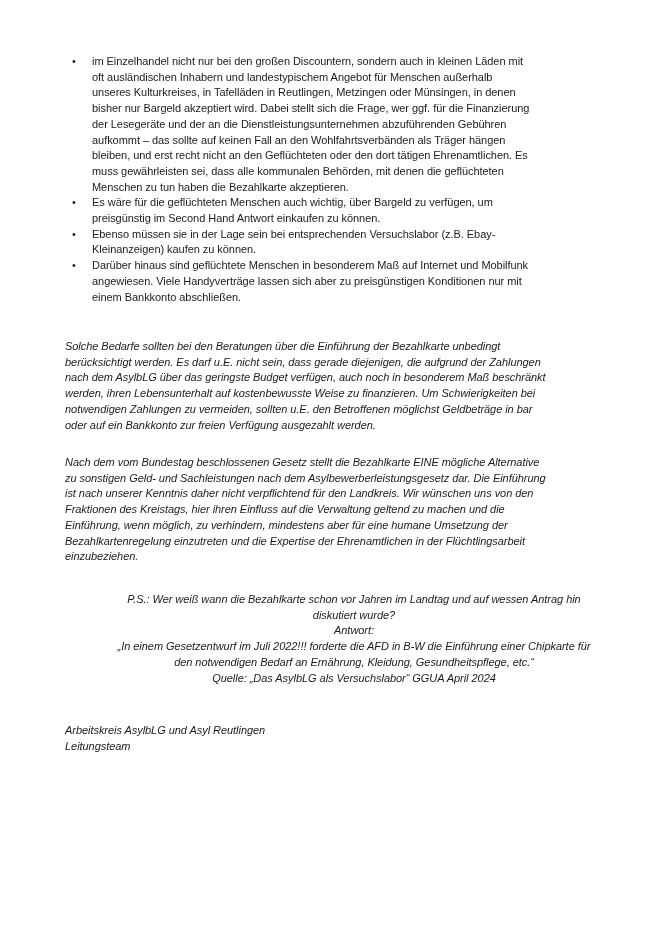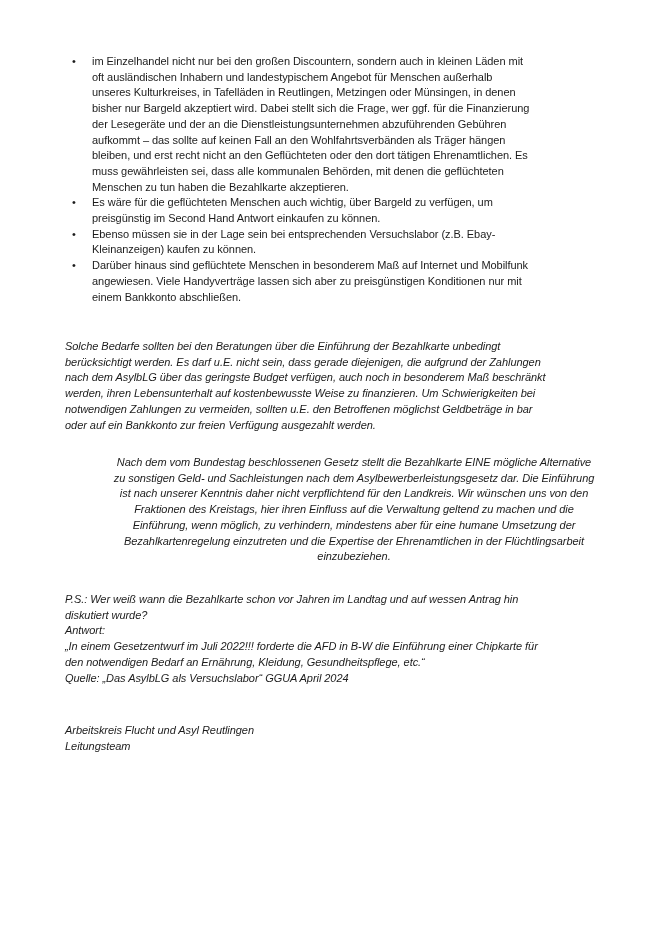--- a/index.html
+++ b/index.html
@@ -43,22 +43,22 @@
   }
   .para {
     position: absolute;
     left: 65px;
     width: 578px;
     margin: 0;
     white-space: pre-line;
     font-style: italic;
   }
   .para-bedarfe   { top: 339px; }
-  .para-gesetz    { top: 455px; text-align: center; }
-  .postscript     { top: 592px; }
+  .para-gesetz    { top: 455px; }
+  .postscript     { top: 592px; text-align: center; }
   .signature      { top: 723px; }
 </style>
 </head>
 <body>
 
 <div class="page">
 
   <ul class="bullet-list">
     <li class="bullet-item">
       <span class="bullet-marker">•</span>
@@ -105,16 +105,16 @@
 Bezahlkartenregelung einzutreten und die Expertise der Ehrenamtlichen in der Flüchtlingsarbeit
 einzubeziehen.</p>
 
   <p class="para postscript">P.S.: Wer weiß wann die Bezahlkarte schon vor Jahren im Landtag und auf wessen Antrag hin
 diskutiert wurde?
 Antwort:
 „In einem Gesetzentwurf im Juli 2022!!! forderte die AFD in B-W die Einführung einer Chipkarte für
 den notwendigen Bedarf an Ernährung, Kleidung, Gesundheitspflege, etc.“
 Quelle: „Das AsylbLG als Versuchslabor“ GGUA April 2024</p>
 
-  <p class="para signature">Arbeitskreis Flucht und Asyl Reutlingen
+  <p class="para signature">Arbeitskreis AsylbLG und Asyl Reutlingen
 Leitungsteam</p>
 
 </div>
 
 </body></html>

